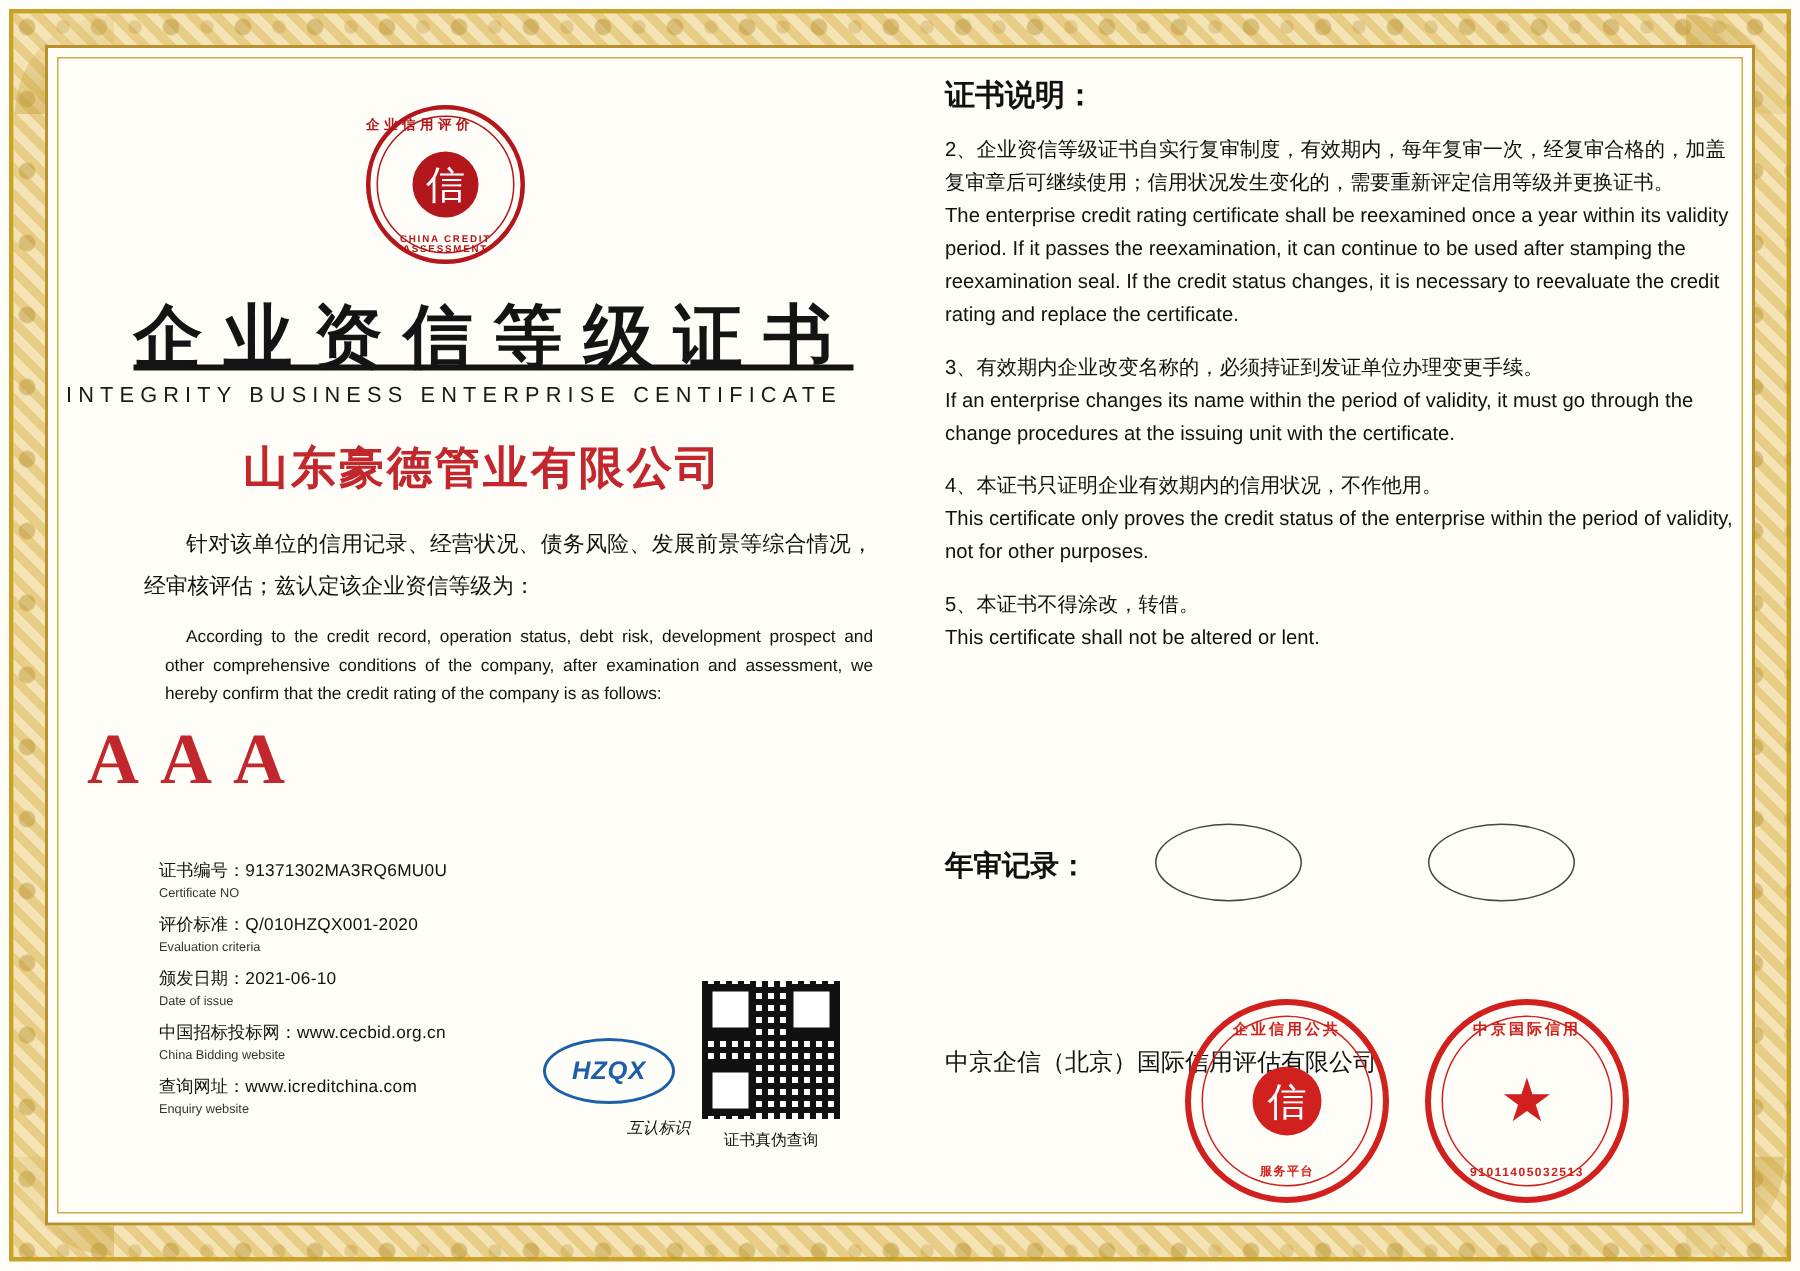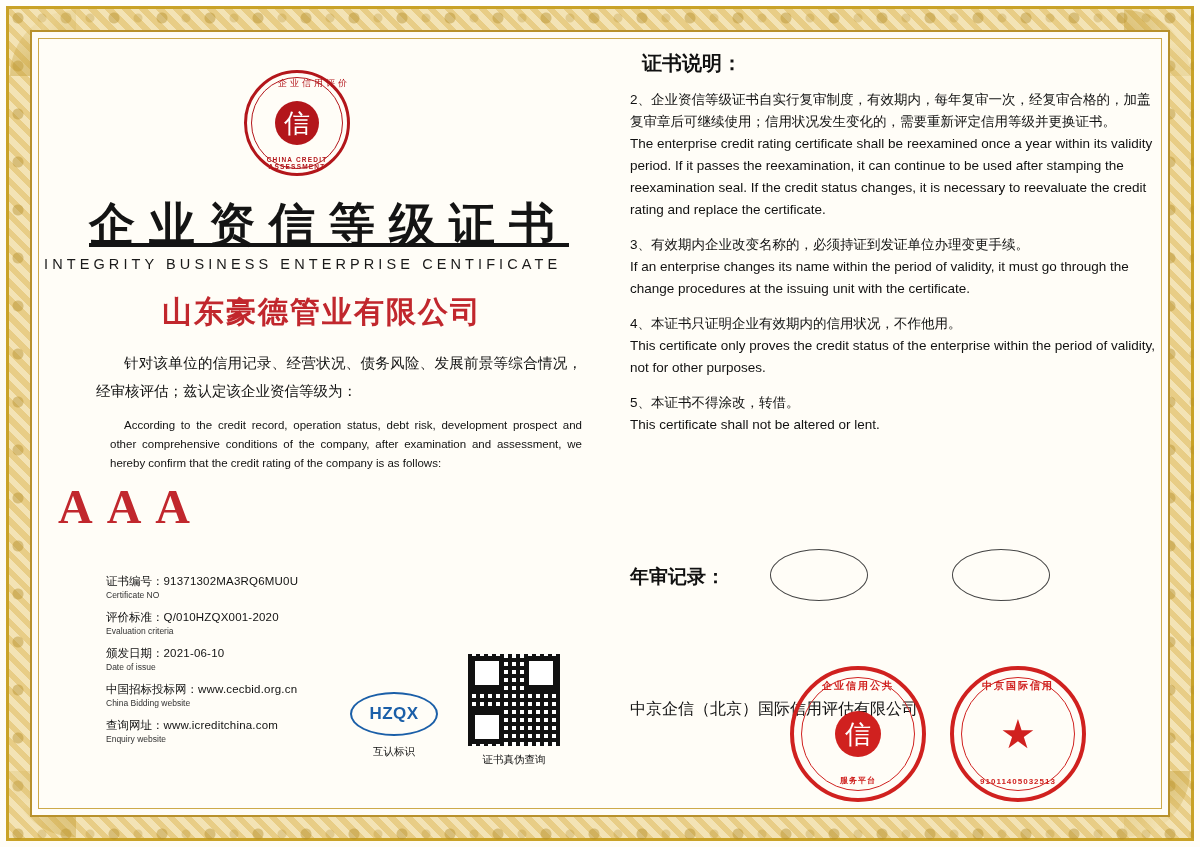--- a/index.html
+++ b/index.html
@@ -73,22 +73,22 @@
   .logo .ring2{
     position:absolute;inset:7px;border:1px solid #b3161b;border-radius:50%;
   }
   .logo .core{
     position:absolute;left:50%;top:50%;transform:translate(-50%,-50%);
     width:44px;height:44px;border-radius:50%;background:#b3161b;color:#fff;
     display:flex;align-items:center;justify-content:center;font-size:26px;
     font-family:"Liberation Serif",serif;
   }
   .logo .cn-top{
-    position:absolute;left:0;right:0;top:7px;text-align:right;
-    font-size:9px;color:#b3161b;letter-spacing:3px;font-weight:normal;
+    position:absolute;left:0;right:0;top:7px;text-align:left;
+    font-size:9px;color:#b3161b;letter-spacing:3px;font-weight:bold;
   }
   .logo .en-bot{
     position:absolute;left:0;right:0;bottom:6px;text-align:center;
     font-size:6.5px;color:#b3161b;letter-spacing:1.2px;font-weight:bold;
   }
 
   .title-cn{
     position:absolute;left:0;right:0;top:150px;text-align:center;
     font-family:"Liberation Serif", serif;
     font-size:46px;font-weight:bold;color:#141414;letter-spacing:14px;
@@ -140,32 +140,32 @@
       repeating-linear-gradient(0deg,#111 0 4px,transparent 4px 8px);
     background-size:8px 8px, 8px 8px;
     position:relative;
   }
   .qr .fp{position:absolute;width:24px;height:24px;background:#fff;border:5px solid #111;}
   .qr .fp.a{left:2px;top:2px;}
   .qr .fp.b{right:2px;top:2px;}
   .qr .fp.c{left:2px;bottom:2px;}
   .qr-cap{font-size:10.5px;color:#111;margin-top:7px;}
 
-  .hzqx-block{position:absolute;left:296px;top:648px;width:108px;text-align:center;}
+  .hzqx-block{position:absolute;left:308px;top:648px;width:108px;text-align:right;font-style:italic;}
   .hzqx{
     width:84px;height:40px;border:2px solid #1b5fa8;border-radius:50%;
     margin:0 auto;display:flex;align-items:center;justify-content:center;
     color:#1b5fa8;font-weight:bold;font-size:17px;letter-spacing:.5px;
     font-family:"Liberation Sans",sans-serif;
   }
   .hzqx-cap{font-size:10.5px;color:#111;margin-top:9px;}
 
   
   .r-title{
-    font-size:20px;font-weight:bold;color:#111;margin:6px 0 12px 12px;
+    font-size:20px;font-weight:bold;color:#111;margin:6px 0 12px 0;
   }
   .note{margin-bottom:13px;}
   .note .cn{font-size:13.5px;line-height:22px;color:#111;}
   .note .en{font-size:13.5px;line-height:22px;color:#111;}
   .annual{
     position:absolute;left:30px;top:520px;font-size:19px;font-weight:bold;color:#111;
   }
   .oval{
     position:absolute;width:96px;height:50px;border:1.4px solid #444;border-radius:50%;
   }

